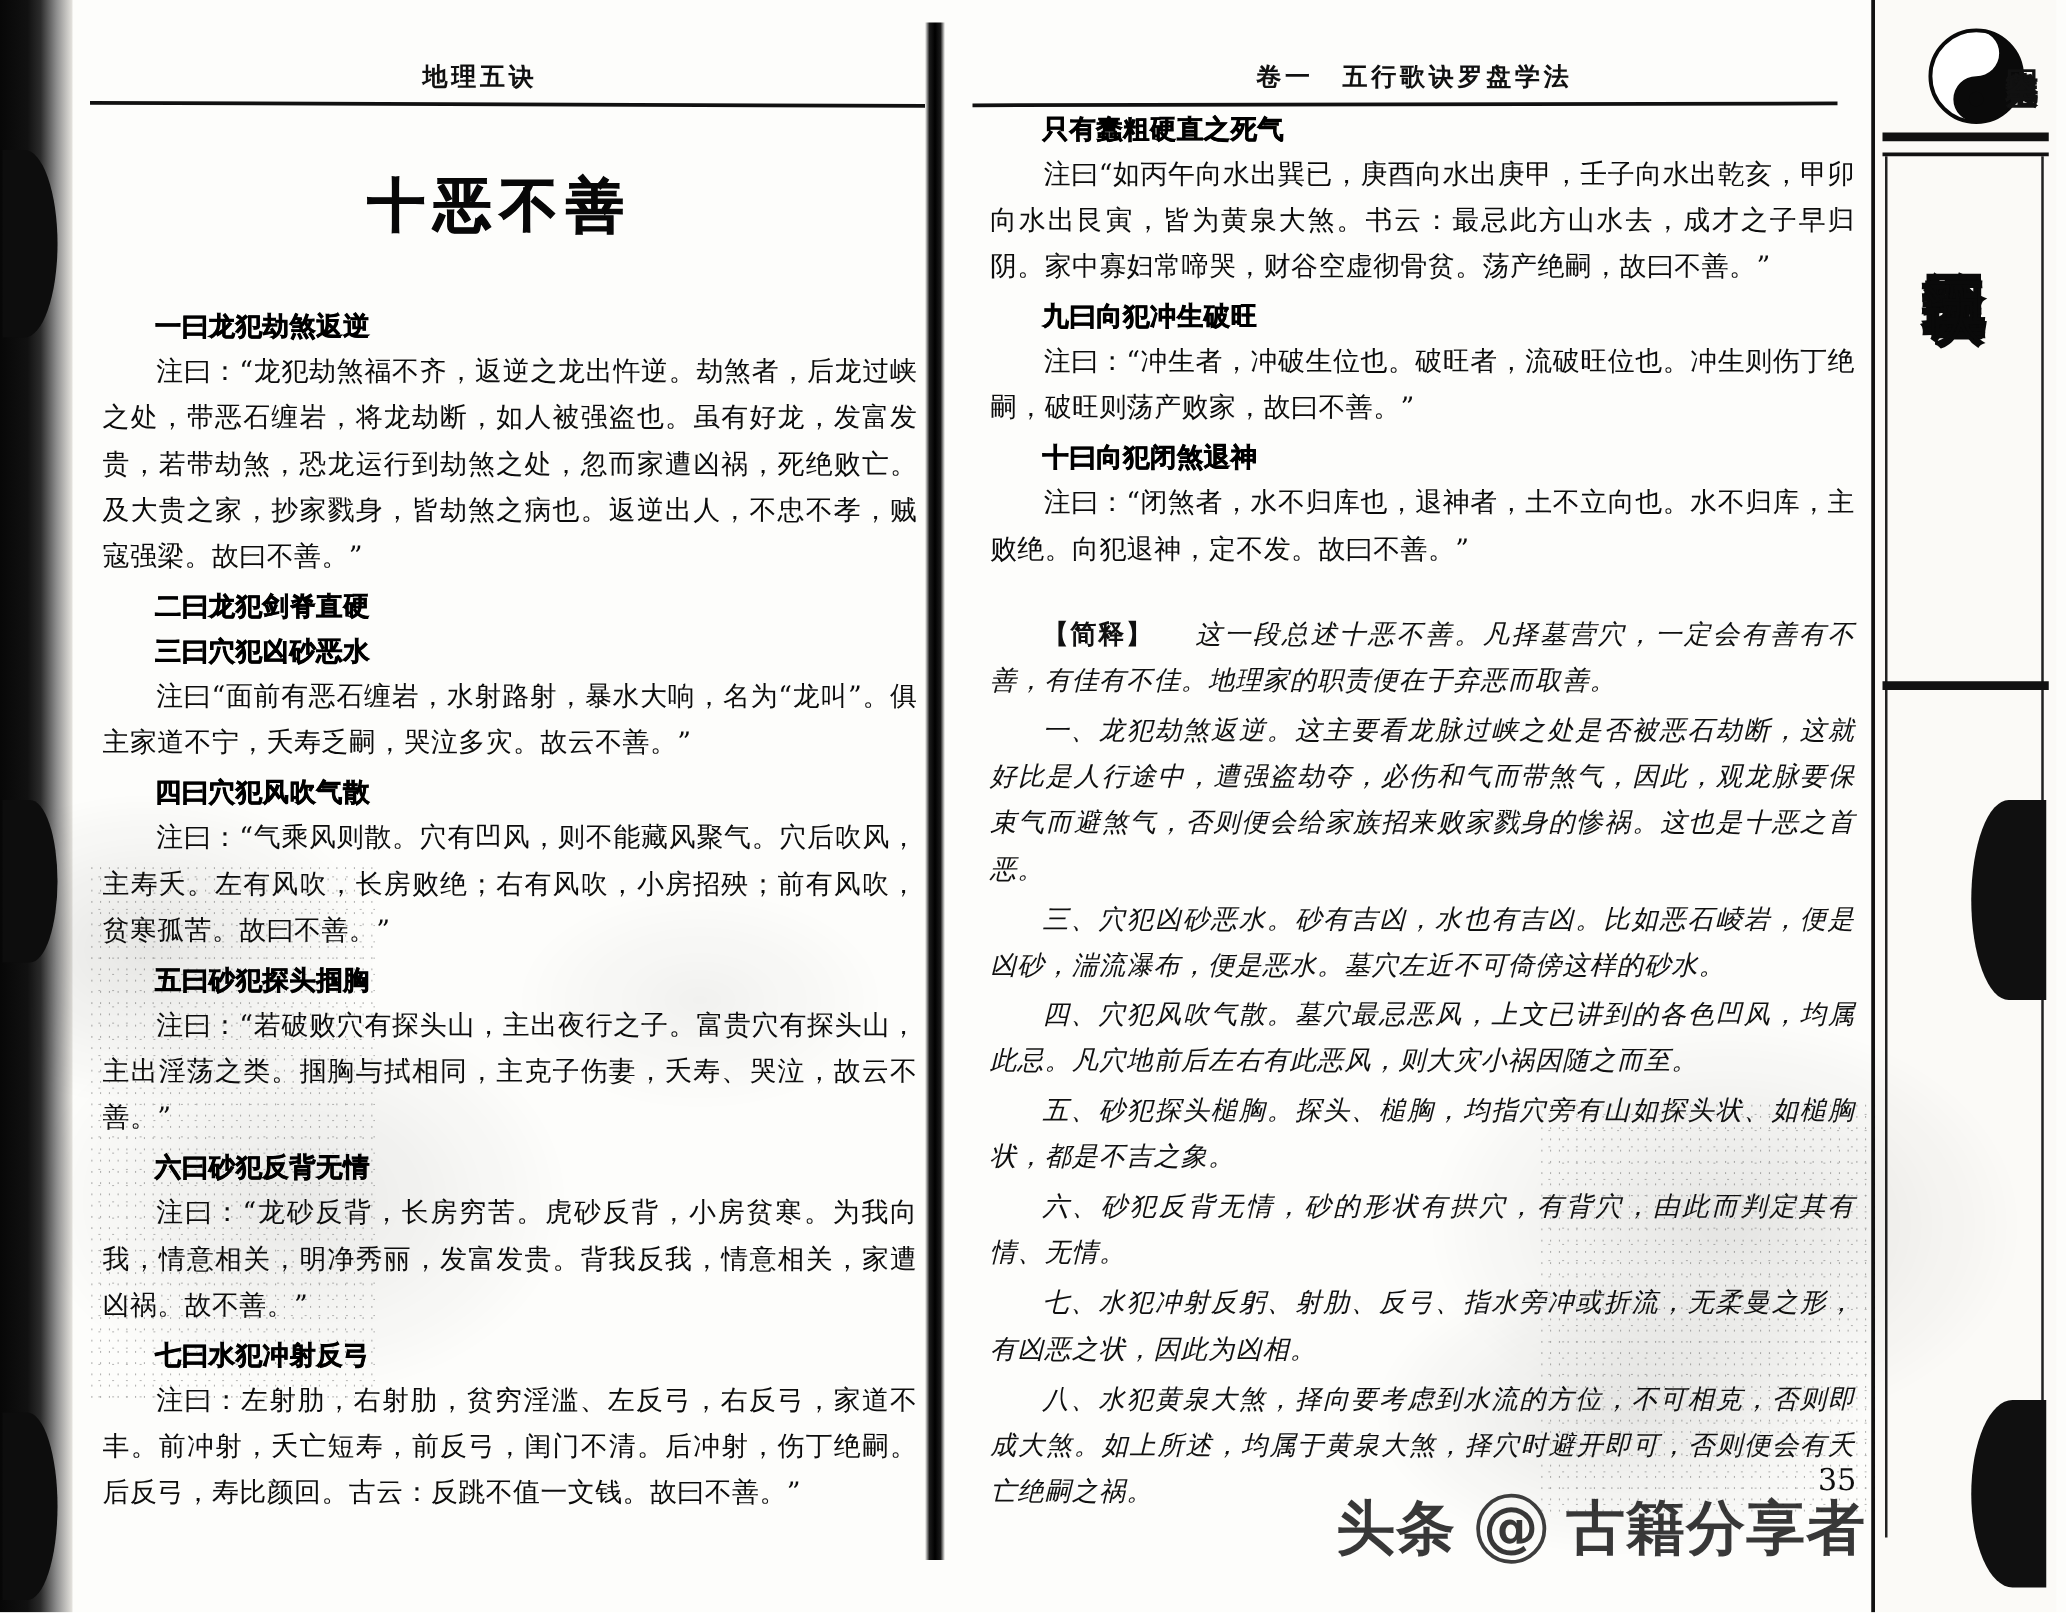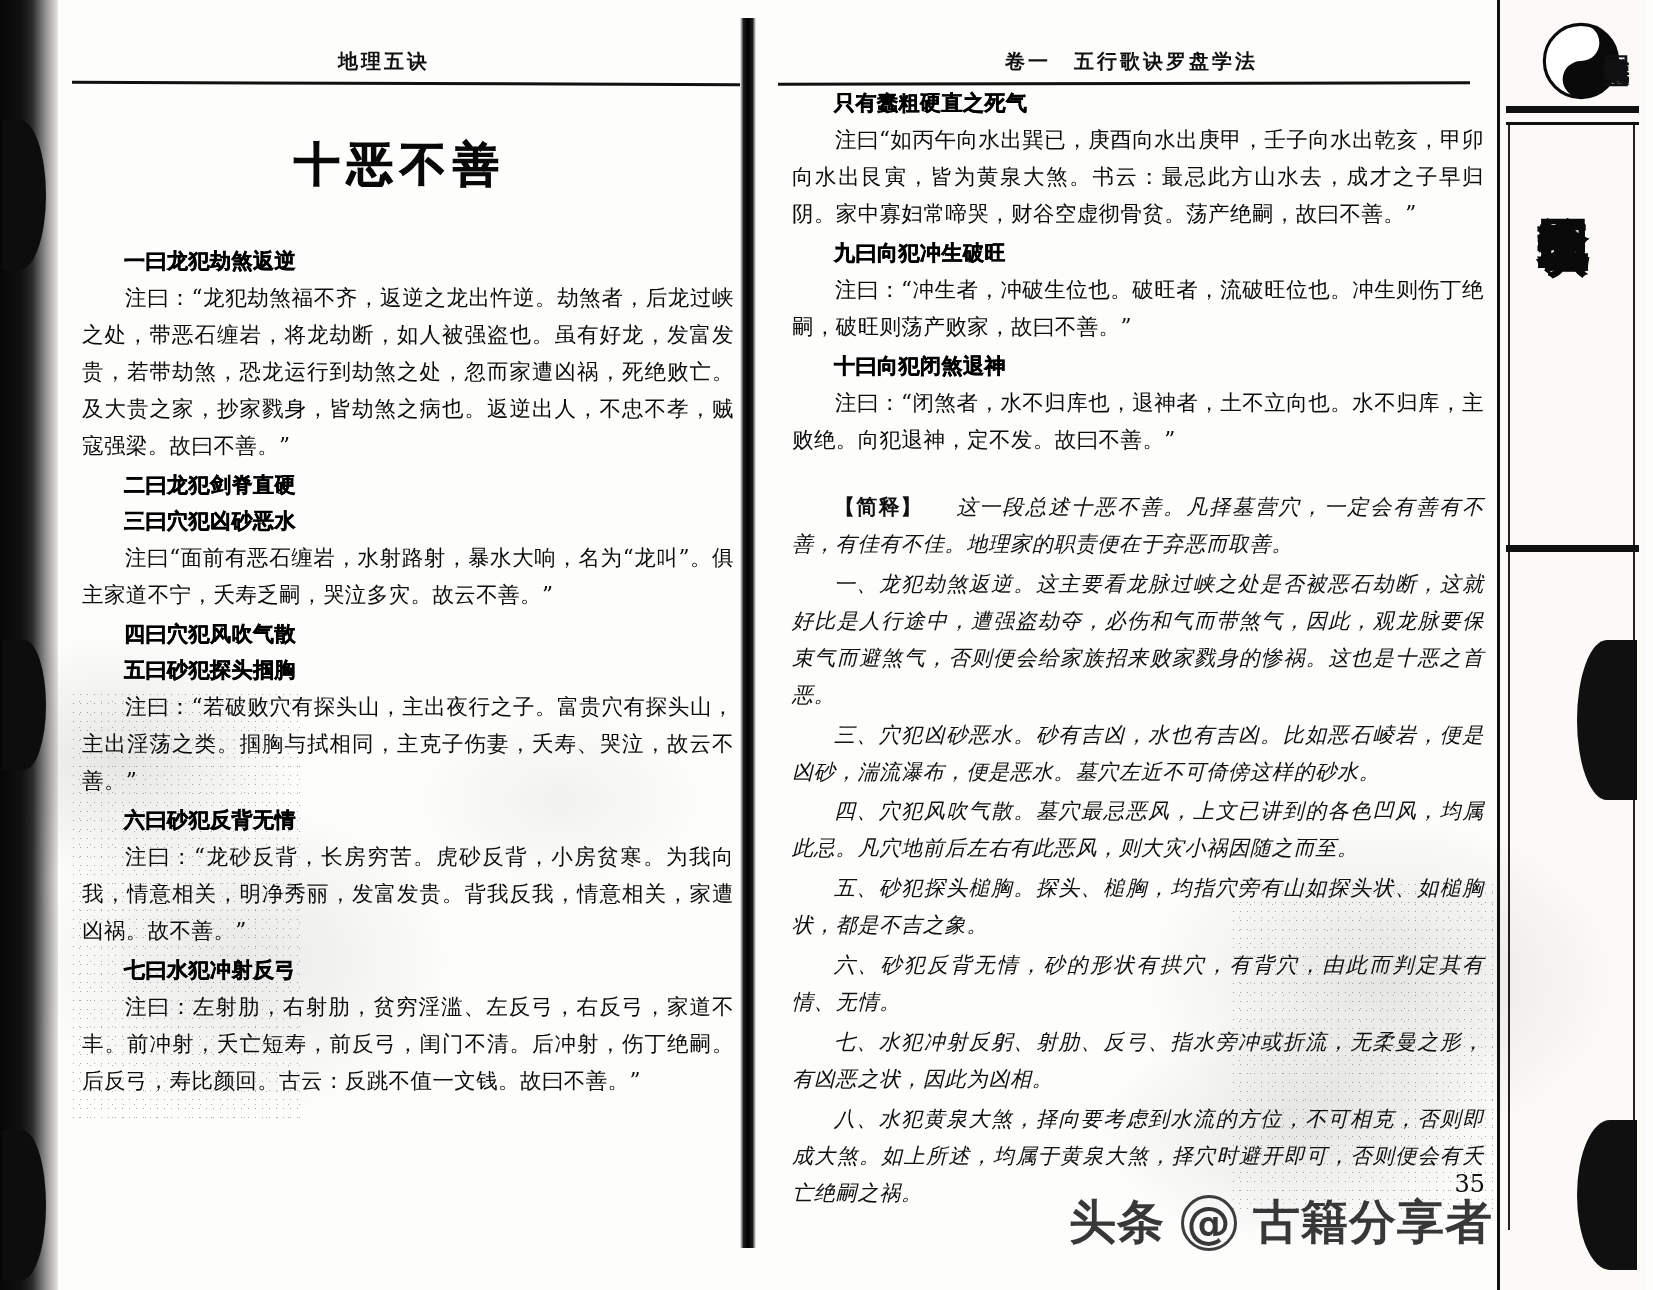--- a/index.html
+++ b/index.html
@@ -314,20 +314,21 @@
     <div class="body-area body-left">
       <h3 class="sec-head">一曰龙犯劫煞返逆</h3>
       <p class="sec-body">注曰：“龙犯劫煞福不齐，返逆之龙出忤逆。劫煞者，后龙过峡之处，带恶石缠岩，将龙劫断，如人被强盗也。虽有好龙，发富发贵，若带劫煞，恐龙运行到劫煞之处，忽而家遭凶祸，死绝败亡。及大贵之家，抄家戮身，皆劫煞之病也。返逆出人，不忠不孝，贼寇强梁。故曰不善。”</p>
 
       <h3 class="sec-head">二曰龙犯剑脊直硬</h3>
 
       <h3 class="sec-head">三曰穴犯凶砂恶水</h3>
       <p class="sec-body">注曰“面前有恶石缠岩，水射路射，暴水大响，名为“龙叫”。俱主家道不宁，夭寿乏嗣，哭泣多灾。故云不善。”</p>
 
       <h3 class="sec-head">四曰穴犯风吹气散</h3>
+      <p class="sec-body">注曰：“气乘风则散。穴有凹风，则不能藏风聚气。穴后吹风，主寿夭。左有风吹，长房败绝；右有风吹，小房招殃；前有风吹，贫寒孤苦。故曰不善。”</p>
 
       <h3 class="sec-head">五曰砂犯探头掴胸</h3>
       <p class="sec-body">注曰：“若破败穴有探头山，主出夜行之子。富贵穴有探头山，主出淫荡之类。掴胸与拭相同，主克子伤妻，夭寿、哭泣，故云不善。”</p>
 
       <h3 class="sec-head">六曰砂犯反背无情</h3>
       <p class="sec-body">注曰：“龙砂反背，长房穷苦。虎砂反背，小房贫寒。为我向我，情意相关，明净秀丽，发富发贵。背我反我，情意相关，家遭凶祸。故不善。”</p>
 
       <h3 class="sec-head">七曰水犯冲射反弓</h3>
       <p class="sec-body">注曰：左射肋，右射肋，贫穷淫滥、左反弓，右反弓，家道不丰。前冲射，夭亡短寿，前反弓，闺门不清。后冲射，伤丁绝嗣。后反弓，寿比颜回。古云：反跳不值一文钱。故曰不善。”</p>
     </div>

